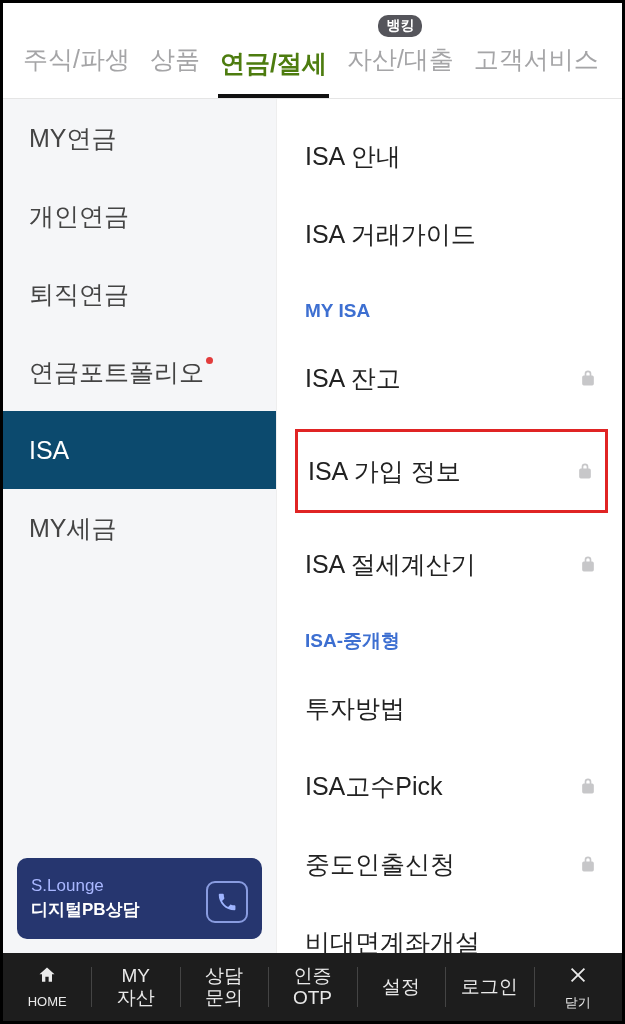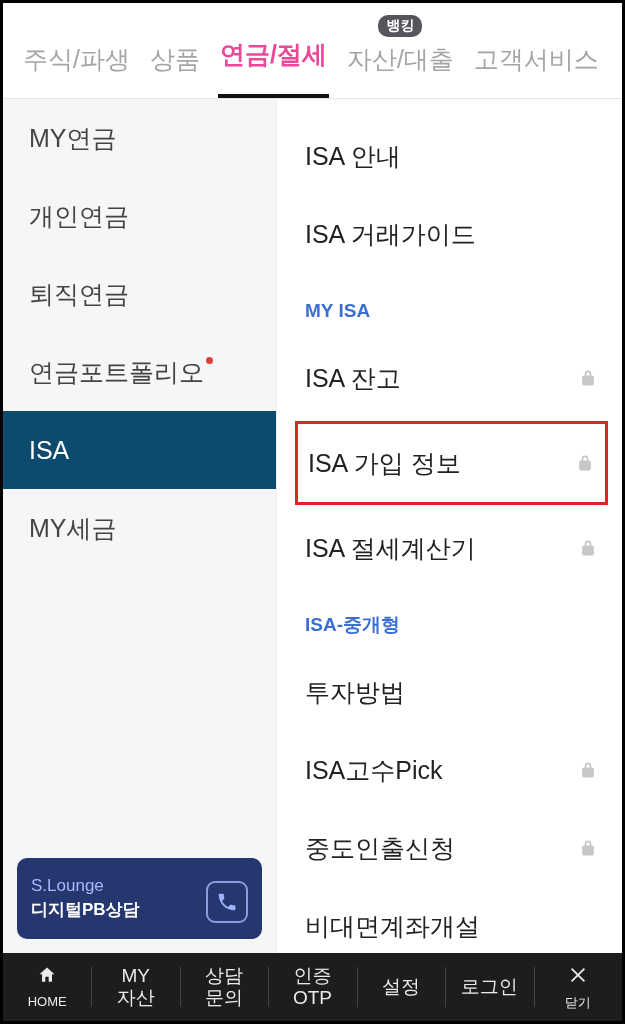--- a/index.html
+++ b/index.html
@@ -25,24 +25,24 @@
   .top-tab {
     position: relative;
     font-size: 25px;
     font-weight: 500;
     color: #a5a5a7;
     padding: 22px 2px 22px 2px;
     cursor: pointer;
     white-space: nowrap;
   }
   .top-tab.active {
-    color: #ec4899;
+    color: #4d7c0f;
     font-weight: 700;
     border-bottom: 4px solid #111;
-    padding-bottom: 23px;
+    padding-bottom: 14px;
   }
   .tab-badge {
     position: absolute;
     top: -6px;
     left: 50%;
     transform: translateX(-50%);
     background: #55555b;
     color: #ffffff;
     font-size: 14px;
     padding: 2px 8px;
@@ -134,21 +134,21 @@
     font-size: 19px;
     color: #3d6fd1;
     font-weight: 700;
     height: 56px;
     margin-top: 10px;
     cursor: default;
   }
   .content-item.highlight {
     border: 3px solid #e02424;
     padding: 13px 10px;
-    margin: 4px -10px;
+    margin: 12px -10px;
     height: 84px;
   }
   .lock-icon { color:#c7c7c9; }
   .lock-icon svg{width:20px;height:22px;display:block;}
 
   
   .bottom {
     position: absolute;
     left:0;right:0;bottom:0;
     height:68px;

